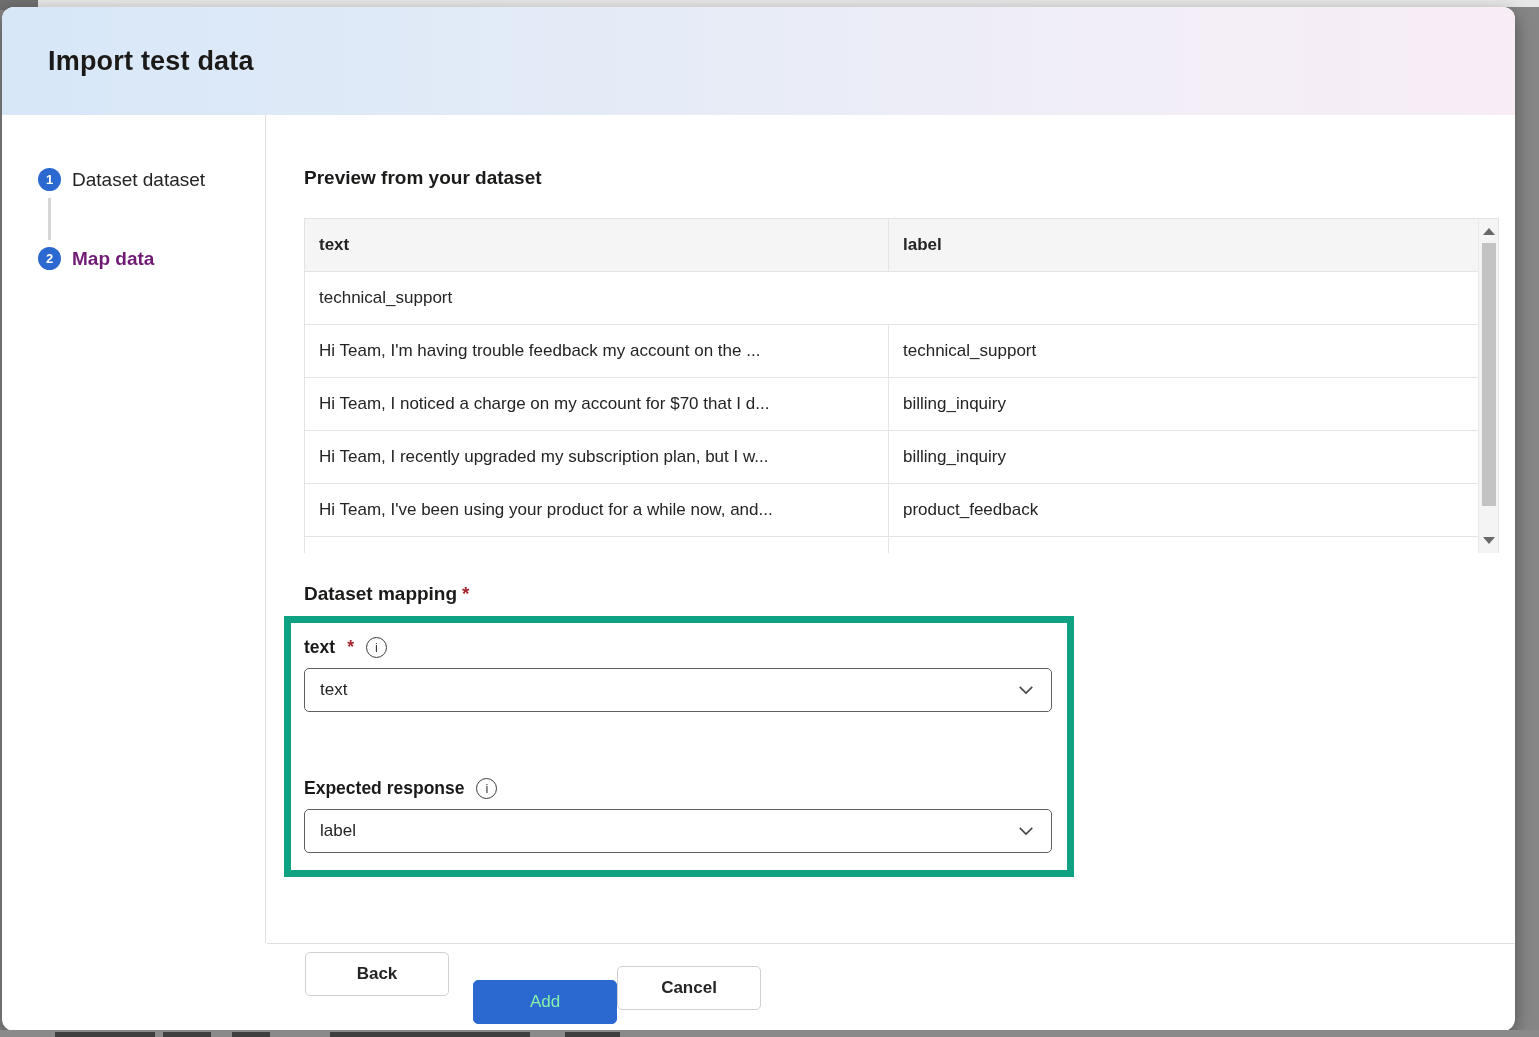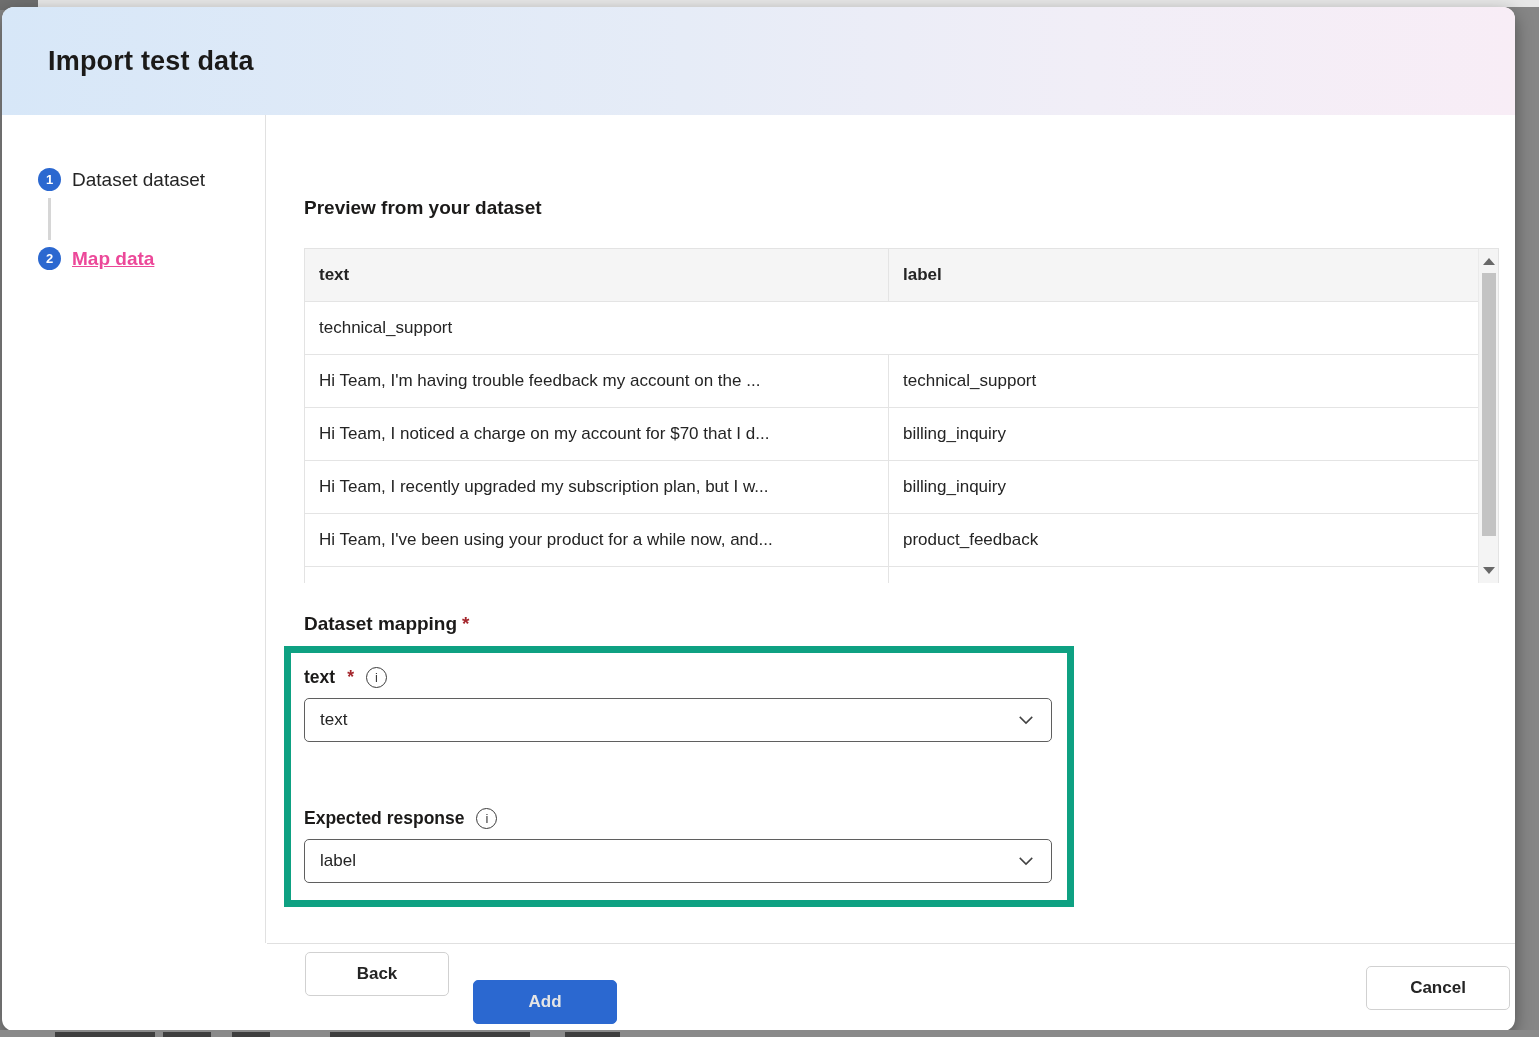--- a/index.html
+++ b/index.html
@@ -31,25 +31,25 @@
   
   .steps { flex:0 0 264px; border-right:1px solid #e1e1e1; padding:53px 0 0 36px; }
   .step-item { display:flex; align-items:center; gap:11px; }
   .step-badge {
     width:23px; height:23px; border-radius:50%;
     background:var(--accent,#2b68d0); color:#fff;
     font-size:13px; font-weight:600;
     display:flex; align-items:center; justify-content:center; flex:0 0 23px;
   }
   .step-label { font-size:19px; color:#242424; }
-  .step-item.active .step-label { font-weight:700; color:#ec4899;text-decoration:underline; }
+  .step-item.active .step-label { font-weight:700; color:#701a75; }
   .step-connector { width:3px; height:42px; background:#d6d6d6; margin:7px 0 7px 10px; }
 
   
-  .main { flex:1; padding:82px 16px 0 38px; min-width:0; }
+  .main { flex:1; padding:52px 16px 0 38px; min-width:0; }
   .section-h { font-size:19px; font-weight:700; color:#1b1a19; }
   .preview-h { margin-bottom:29px; }
 
   
   .tbl { width:1195px; height:335px; display:flex; border:1px solid #e3e3e3; border-bottom:none; }
   .tbl-cols { flex:1; overflow:hidden; min-width:0; }
   .trow { display:flex; height:53px; border-bottom:1px solid #e4e4e4; background:#fff; }
   .trow.thead { background:#f5f5f5; }
   .tcell { display:flex; align-items:center; padding:0 14px; font-size:17px;
            white-space:nowrap; overflow:hidden; }
@@ -82,32 +82,32 @@
     width:748px; height:44px; border:1px solid #5f5f5f; border-radius:5px;
     display:flex; align-items:center; justify-content:space-between;
     padding:0 15px; cursor:pointer; background:#fff;
   }
   .select .val { font-size:17px; color:#242424; }
   .gap-between-fields { height:60px; }
 
   
   .dlg-footer {
     flex:0 0 88px; border-top:1px solid #e0e0e0; margin-left:265px;
-    display:flex; align-items:center; justify-content:space-between;
-    padding:0 5px 0 38px;
+    display:flex; align-items:center; 
+    padding:0 15px 0 38px;
   }
   .btn-group { display:flex; gap:24px; }
   .btn {
     height:44px; width:144px; border-radius:5px; font-size:17px; font-weight:600;
     display:flex; align-items:center; justify-content:center; cursor:pointer;
     font-family:inherit;
   }
   .btn.secondary { background:#fff; border:1px solid #d1d1d1; color:#242424; }
   .btn.primary   { background:var(--accent,#2b68d0); border:1px solid var(--accent,#2b68d0);
-                   color:#e5e5e5; font-weight:700;margin-top:28px; }
+                   color:#86efac; font-weight:400;margin-top:28px; }
 
   
   .bottom-strip { position:absolute; left:0; bottom:0; width:100%; height:7px; background:#8a8a8a; }
   .smudge { position:absolute; bottom:0; height:5px; background:#3f3f3f; }
 </style>
 </head>
 <body>
 
 <div class="top-strip"></div>
 <div class="top-corner"></div>

